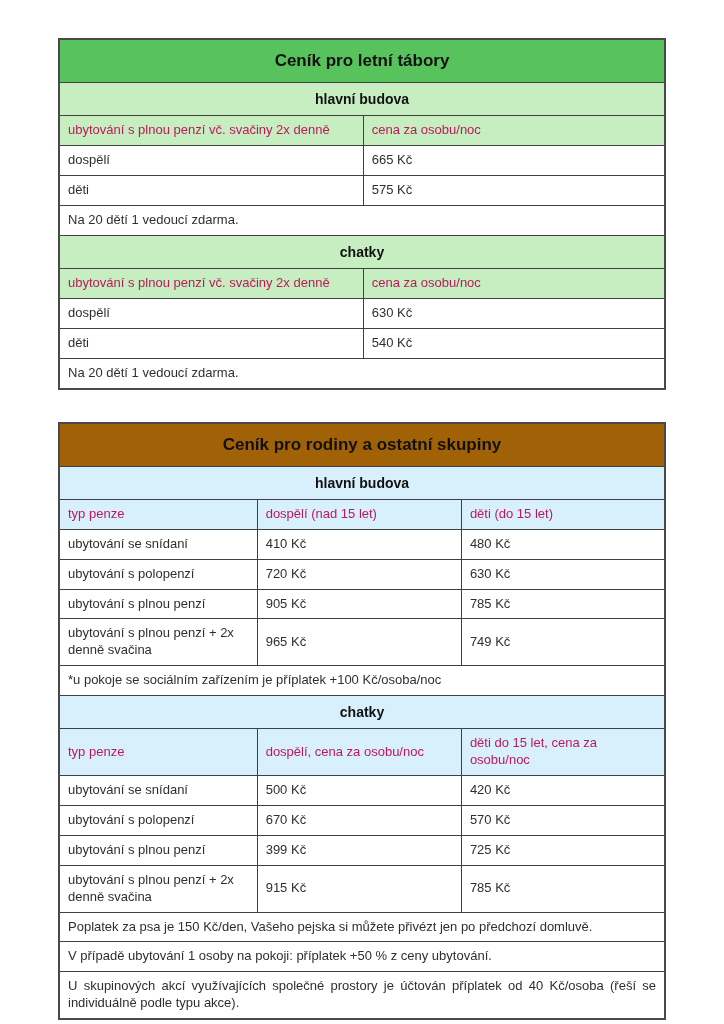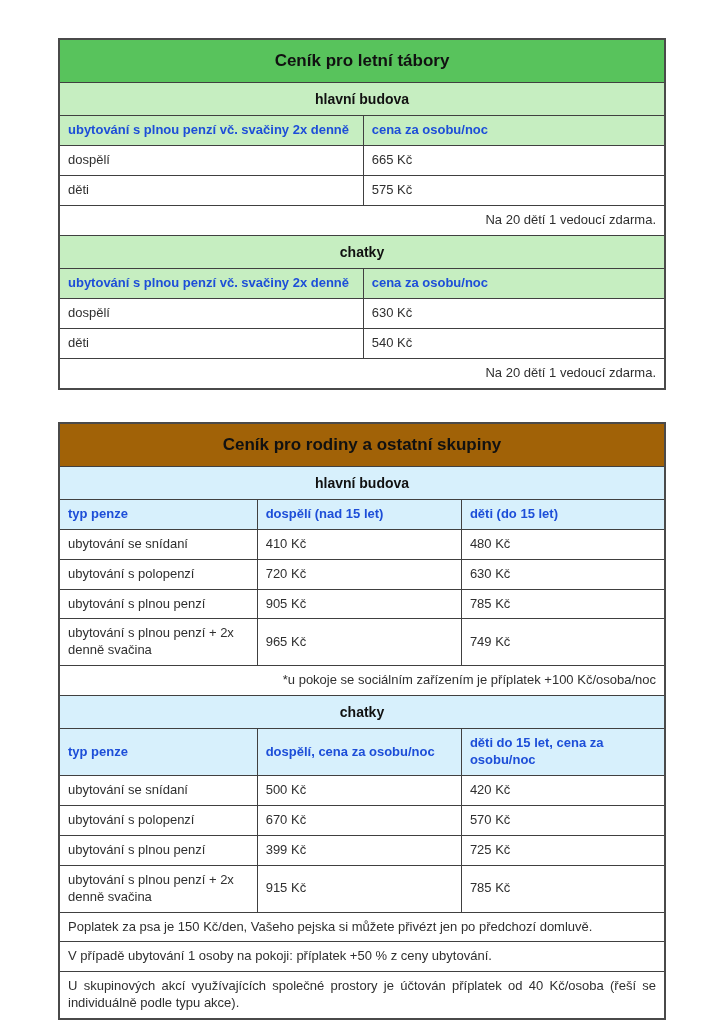--- a/index.html
+++ b/index.html
@@ -46,29 +46,28 @@
     margin-left: 36px;
   }
   .tbl td.section {
     text-align: center;
     font-weight: bold;
     font-size: 14px;
     color: #111111;
     padding: 7px 8px;
   }
   .tbl tr.head td {
-    font-weight: bold;
-    color: #1d4ed8;
+    font-weight: normal;
+    color: #be185d;
   }
   .green-title  { background: #58c35c; }
   .green-light  { background: #c6eec1; }
   .blue-title   { background: #a16207; }
   .blue-light   { background: #d7f0fc; }
   td.note {
-    text-align: right;
   }
   td.foot {
     text-align: left;
   }
   td.justify {
     text-align: justify;
   }
 </style>
 </head>
 <body>

